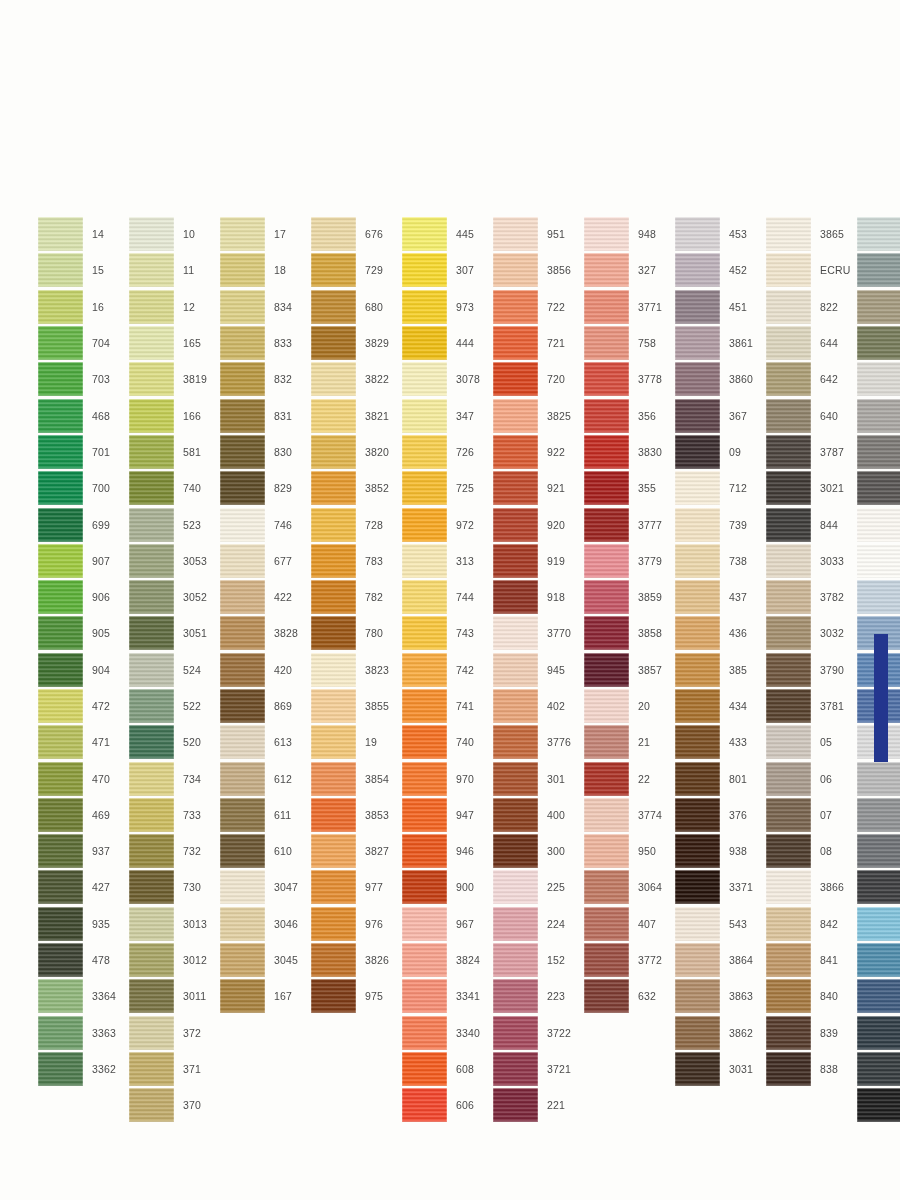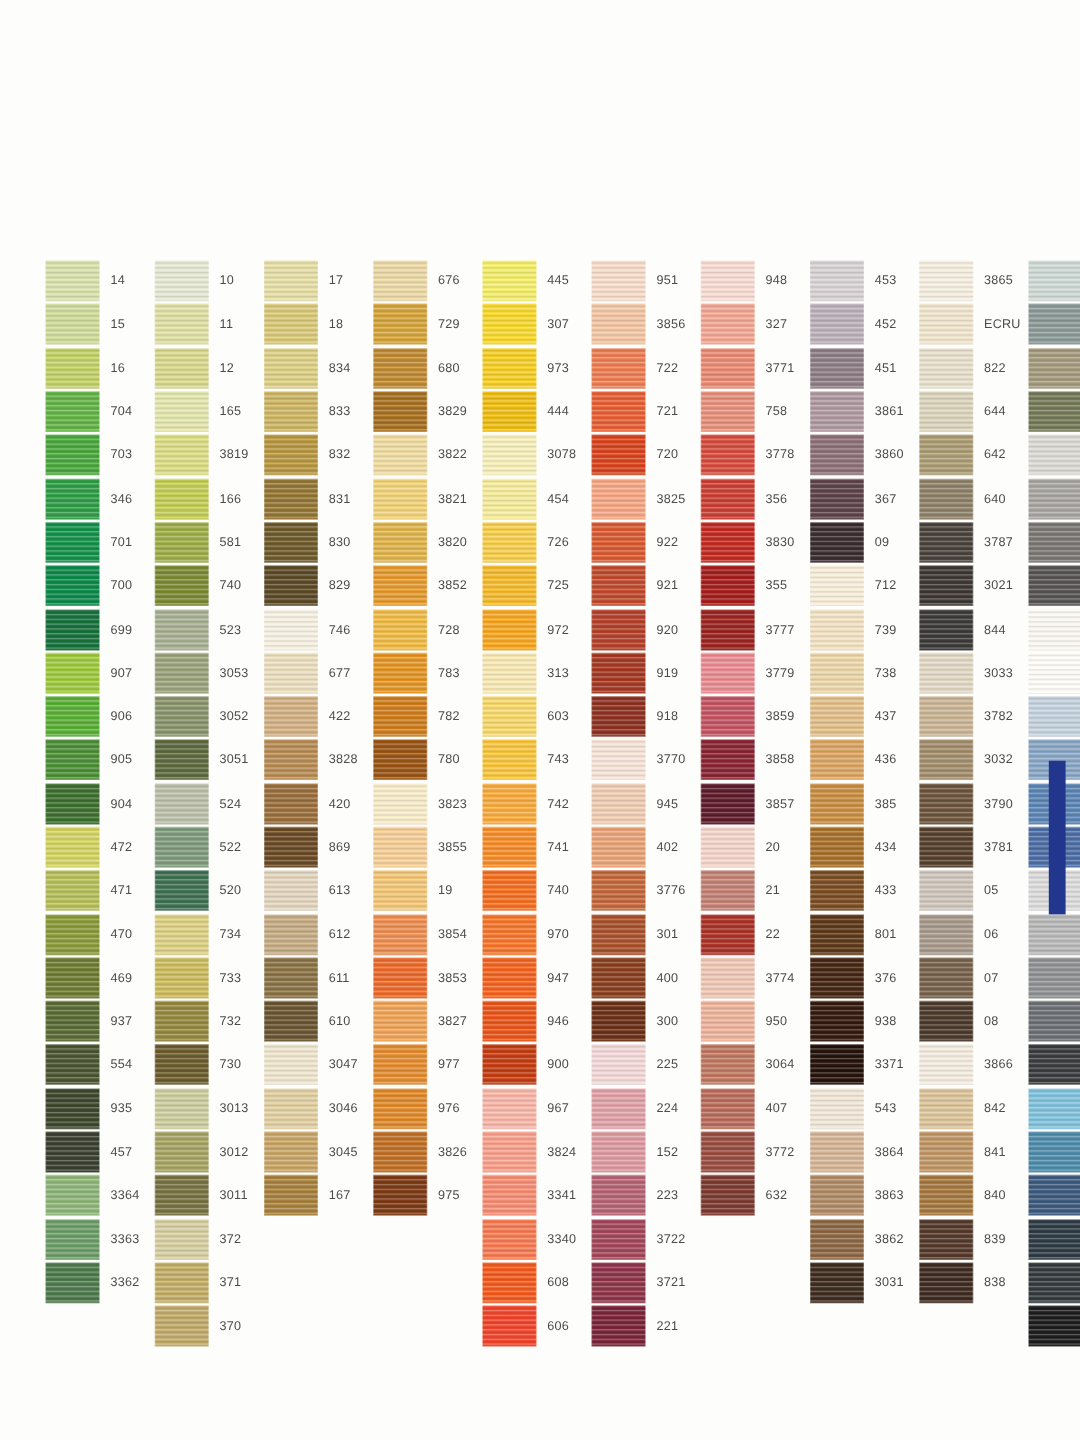--- a/index.html
+++ b/index.html
@@ -116,21 +116,21 @@
         <div class="row">
           <div class="swatch" title="703" style="background-color: rgb(74, 168, 60);">
             <div class="sheen"></div>
           </div>
           <div class="code">703</div>
         </div>
         <div class="row">
           <div class="swatch" title="702" style="background-color: rgb(47, 157, 70);">
             <div class="sheen"></div>
           </div>
-          <div class="code">346</div>
+          <div class="code">468</div>
         </div>
         <div class="row">
           <div class="swatch" title="701" style="background-color: rgb(20, 145, 74);">
             <div class="sheen"></div>
           </div>
           <div class="code">701</div>
         </div>
         <div class="row">
           <div class="swatch" title="700" style="background-color: rgb(12, 138, 74);">
             <div class="sheen"></div>
@@ -194,33 +194,33 @@
         <div class="row">
           <div class="swatch" title="937" style="background-color: rgb(90, 107, 51);">
             <div class="sheen"></div>
           </div>
           <div class="code">937</div>
         </div>
         <div class="row">
           <div class="swatch" title="936" style="background-color: rgb(75, 85, 49);">
             <div class="sheen"></div>
           </div>
-          <div class="code">554</div>
+          <div class="code">427</div>
         </div>
         <div class="row">
           <div class="swatch" title="935" style="background-color: rgb(61, 71, 44);">
             <div class="sheen"></div>
           </div>
           <div class="code">935</div>
         </div>
         <div class="row">
           <div class="swatch" title="934" style="background-color: rgb(58, 64, 48);">
             <div class="sheen"></div>
           </div>
-          <div class="code">457</div>
+          <div class="code">478</div>
         </div>
         <div class="row">
           <div class="swatch" title="3364" style="background-color: rgb(143, 182, 122);">
             <div class="sheen"></div>
           </div>
           <div class="code">3364</div>
         </div>
         <div class="row">
           <div class="swatch" title="3363" style="background-color: rgb(109, 157, 104);">
             <div class="sheen"></div>
@@ -682,21 +682,21 @@
         <div class="row">
           <div class="swatch" title="3078" style="background-color: rgb(247, 240, 187);">
             <div class="sheen"></div>
           </div>
           <div class="code">3078</div>
         </div>
         <div class="row">
           <div class="swatch" title="727" style="background-color: rgb(246, 236, 156);">
             <div class="sheen"></div>
           </div>
-          <div class="code">454</div>
+          <div class="code">347</div>
         </div>
         <div class="row">
           <div class="swatch" title="726" style="background-color: rgb(248, 207, 76);">
             <div class="sheen"></div>
           </div>
           <div class="code">726</div>
         </div>
         <div class="row">
           <div class="swatch" title="725" style="background-color: rgb(246, 187, 44);">
             <div class="sheen"></div>
@@ -712,21 +712,21 @@
         <div class="row">
           <div class="swatch" title="745" style="background-color: rgb(248, 233, 180);">
             <div class="sheen"></div>
           </div>
           <div class="code">313</div>
         </div>
         <div class="row">
           <div class="swatch" title="744" style="background-color: rgb(248, 217, 108);">
             <div class="sheen"></div>
           </div>
-          <div class="code">603</div>
+          <div class="code">744</div>
         </div>
         <div class="row">
           <div class="swatch" title="743" style="background-color: rgb(249, 198, 60);">
             <div class="sheen"></div>
           </div>
           <div class="code">743</div>
         </div>
         <div class="row">
           <div class="swatch" title="742" style="background-color: rgb(249, 171, 62);">
             <div class="sheen"></div>

